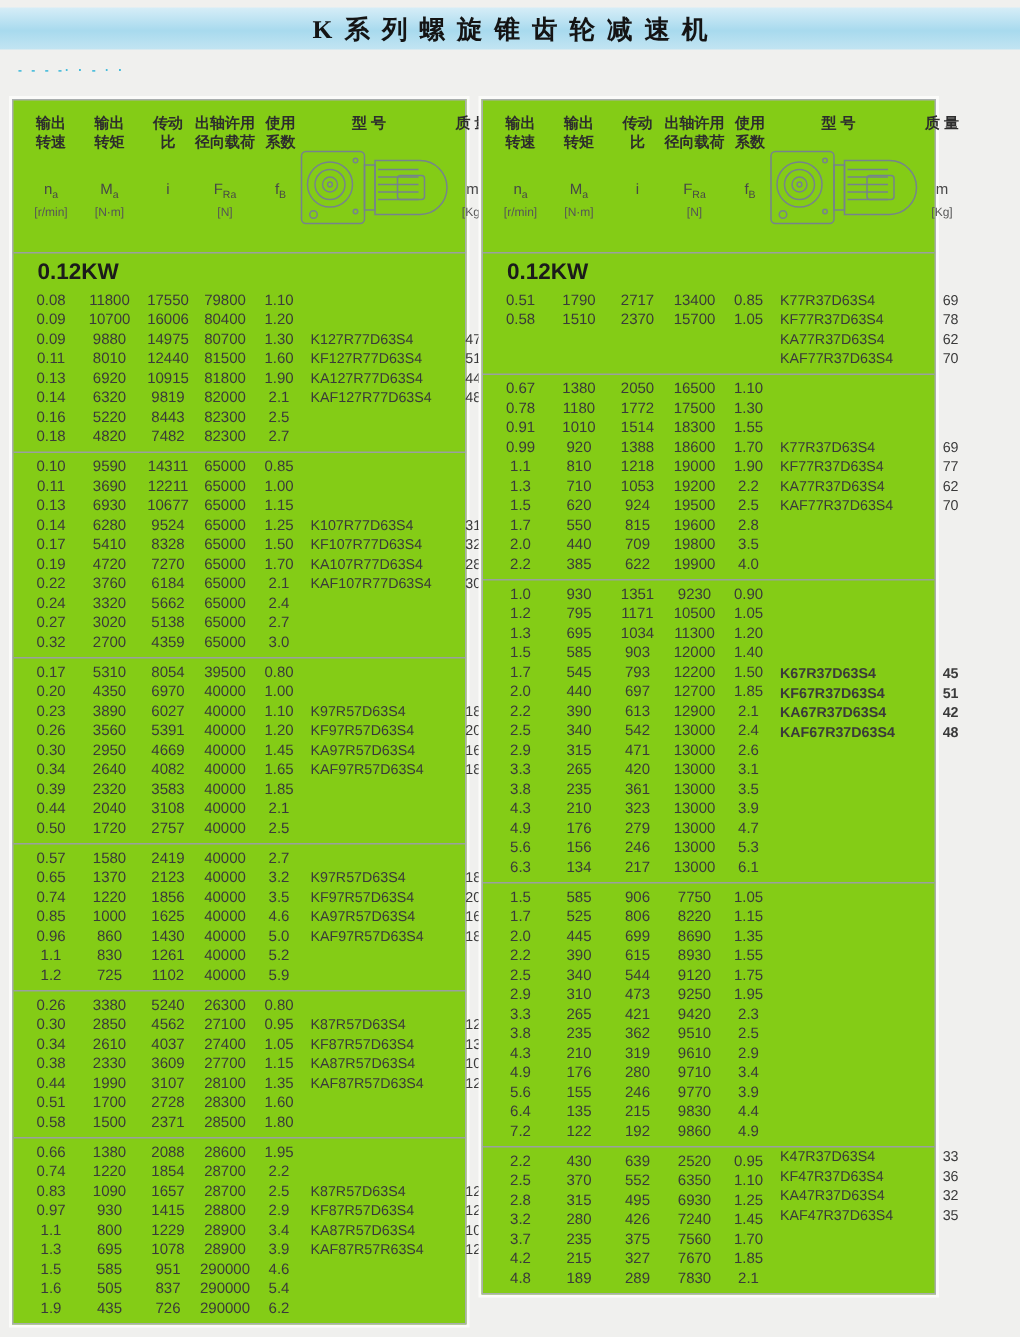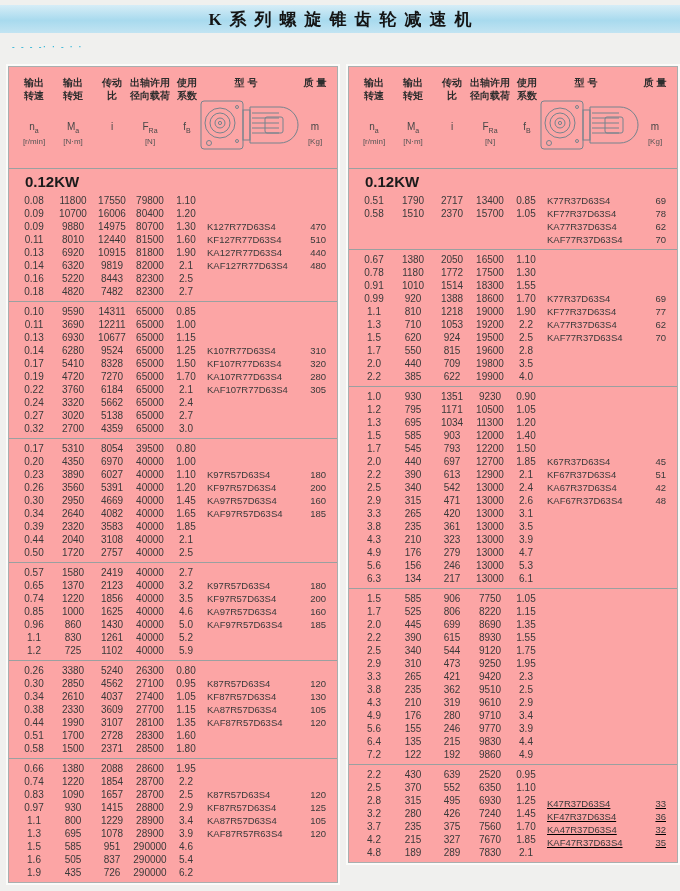--- a/index.html
+++ b/index.html
@@ -22,22 +22,22 @@
     margin: 9px 0 0 12px;
     color: #35b6d8; font-size: 8px; letter-spacing: 2px; height: 11px;
     font-weight: bold;
   }
   .tables {
     display: flex; gap: 10px;
     padding: 0 2px 0 8px; margin-top: 13px;
     align-items: flex-start;
   }
   .panel {
-    width: 330px;
-    background: #fca5a5;
+    width: 303px;
+    background: #84cc16;
     border: 1px solid #a9aeae;
     box-shadow: 0 0 0 2px #fbfbf9;
     position: relative;
   }
   .table-header { position: relative; height: 102px; border-bottom: 1px solid #9aa0a0; }
   .hcol {
     position: absolute; transform: translateX(-50%); top: 10px;
     text-align: center; font-size: 10px; font-weight: bold; color: #2d2d2d;
     line-height: 12.5px; white-space: nowrap;
   }
@@ -867,21 +867,21 @@
           <span>13000</span>
           <span>5.3</span>
         </div>
         <div class="g-row">
           <span>6.3</span>
           <span>134</span>
           <span>217</span>
           <span>13000</span>
           <span>6.1</span>
         </div>
-        <div class="model-block" style="top: 68px;">
+        <div class="model-block" style="top: 56px; font-weight: bold;">
           <div class="model-line">
             <span class="model-name">K67R37D63S4</span>
             <span class="model-mass">45</span>
           </div>
           <div class="model-line">
             <span class="model-name">KF67R37D63S4</span>
             <span class="model-mass">51</span>
           </div>
           <div class="model-line">
             <span class="model-name">KA67R37D63S4</span>
@@ -1029,21 +1029,21 @@
           <span>7670</span>
           <span>1.85</span>
         </div>
         <div class="g-row">
           <span>4.8</span>
           <span>189</span>
           <span>289</span>
           <span>7830</span>
           <span>2.1</span>
         </div>
-        <div class="model-block" style="top: 32px; text-decoration: underline;">
+        <div class="model-block" style="top: 0;">
           <div class="model-line">
             <span class="model-name">K47R37D63S4</span>
             <span class="model-mass">33</span>
           </div>
           <div class="model-line">
             <span class="model-name">KF47R37D63S4</span>
             <span class="model-mass">36</span>
           </div>
           <div class="model-line">
             <span class="model-name">KA47R37D63S4</span>

